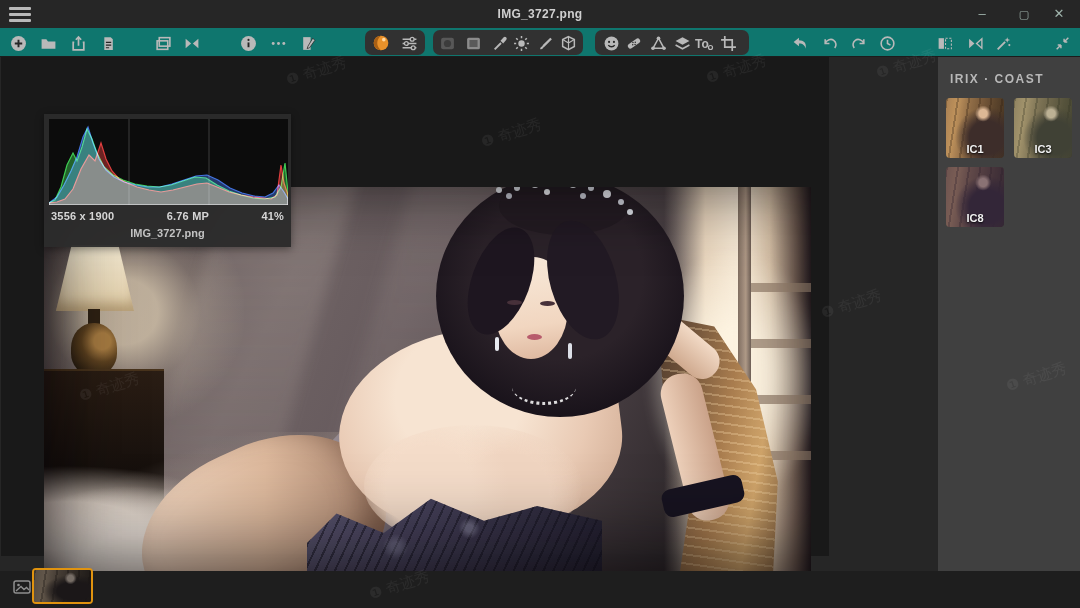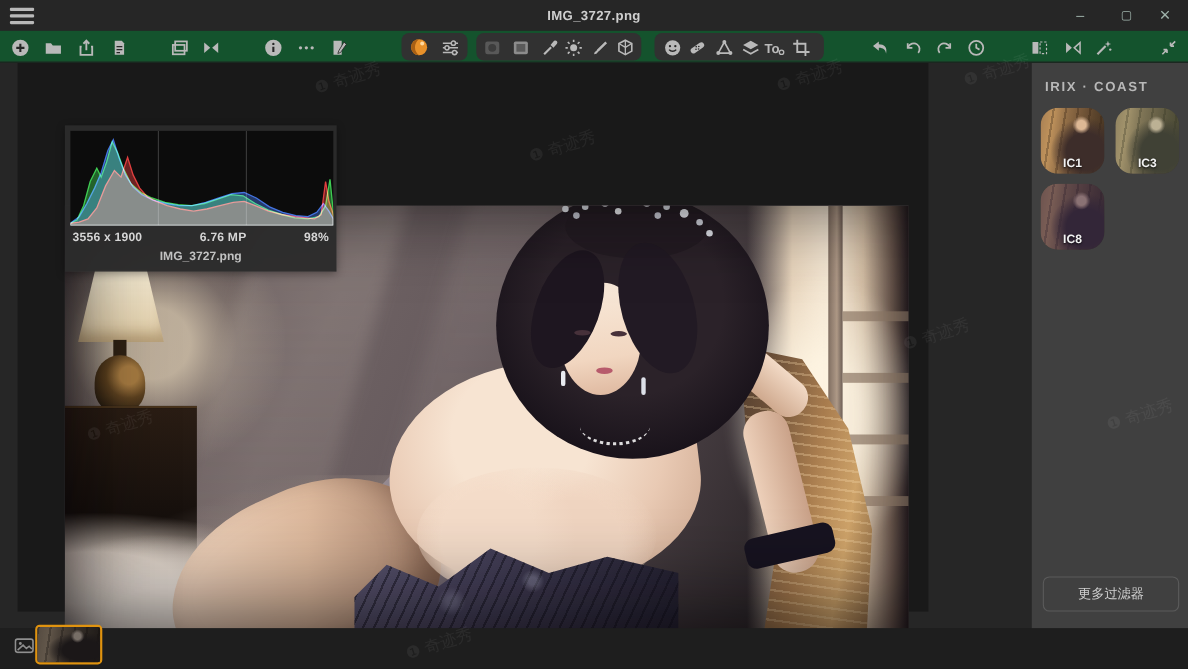--- a/index.html
+++ b/index.html
@@ -9,47 +9,47 @@
 
   
   .titlebar { position:absolute; left:0; top:0; width:1080px; height:28px; background:#262626; z-index:40; }
   .hamburger { position:absolute; left:9px; top:7px; width:22px; height:15px; cursor:pointer; }
   .hamburger i { display:block; height:3px; background:#b9b9b9; margin-bottom:3px; border-radius:1px; }
   .win-title { position:absolute; left:0; right:0; top:7px; text-align:center; font-size:12px; font-weight:700; color:#cfcfcf; letter-spacing:.3px; }
   .winctl { position:absolute; top:4px; width:22px; height:20px; text-align:center; line-height:20px; font-size:13px; color:#9fb3ab; cursor:pointer; }
   .ctl-min { left:971px; } .ctl-max { left:1013px; font-size:11px; } .ctl-close { left:1048px; }
 
   
-  .toolbar { position:absolute; left:0; top:28px; width:1080px; height:29px; background:#14532d; z-index:40; border-bottom:1px solid #1c1c1c; }
+  .toolbar { position:absolute; left:0; top:28px; width:1080px; height:29px; background:#0f766e; z-index:40; border-bottom:1px solid #1c1c1c; }
   .tbtn { position:absolute; top:5px; width:20px; height:20px; display:flex; align-items:center; justify-content:center; cursor:pointer; }
   .tbtn svg { display:block; }
   .tgroup { position:absolute; top:2px; height:25px; background:#313131; border-radius:7px; z-index:-1; }
   .g-a { left:365px; width:60px; } .g-b { left:433px; width:150px; } .g-c { left:595px; width:154px; }
 
   
-  .canvas { position:absolute; left:16px; top:57px; width:828px; height:499px; background:#191919; }
+  .canvas { position:absolute; left:1px; top:57px; width:828px; height:499px; background:#191919; }
 
   
   .filmstrip { position:absolute; left:0; top:571px; width:1080px; height:37px; background:#1e1e1e; z-index:30; }
   .strip-photo-ic { position:absolute; left:14px; top:592px; z-index:35; cursor:pointer; }
   .sel-thumb { position:absolute; left:32px; top:568px; width:61px; height:36px; border:2px solid #e0930f; border-radius:4px; overflow:hidden; z-index:35; cursor:pointer; background:#222; }
   .sel-thumb .mini { filter:saturate(.45) brightness(.8); }
   .sel-thumb .shade { position:absolute; inset:0; background:rgba(18,14,12,.3); }
 
   
   .histo-panel { position:absolute; left:43px; top:57px; width:247px; height:133px; background:rgba(43,43,43,.97); z-index:20; box-shadow:0 2px 8px rgba(0,0,0,.4); }
   .histo-chart { position:absolute; left:5px; top:5px; width:239px; height:86px; background:#0c0c0c; }
   .histo-row1 { position:absolute; left:7px; right:7px; top:96px; display:flex; justify-content:space-between; font-size:11px; font-weight:700; color:#d6d6d6; letter-spacing:.2px; }
   .histo-row2 { position:absolute; left:0; right:0; top:113px; text-align:center; font-size:11px; font-weight:700; color:#c2c2c2; }
 
   
   .sidebar { position:absolute; left:938px; top:57px; width:146px; height:518px; background:#404040; z-index:25; }
   .sb-header { position:absolute; left:12px; top:15px; font-size:12px; font-weight:700; color:#b8b8b8; letter-spacing:1.5px; }
   .fgrid { position:absolute; left:8px; top:41px; display:grid; grid-template-columns:58px 58px; grid-auto-rows:60px; column-gap:10px; row-gap:9px; }
-  .fthumb { position:relative; border-radius:16px; overflow:hidden; cursor:pointer; }
+  .fthumb { position:relative; border-radius:4px; overflow:hidden; cursor:pointer; }
   .flabel { position:absolute; left:0; right:0; bottom:3px; text-align:center; font-size:11px; font-weight:700; color:#f2f2f2; text-shadow:0 1px 2px rgba(0,0,0,.85); }
   .tint { position:absolute; inset:0; }
   .more-btn { position:absolute; left:10px; top:467px; width:124px; height:32px; border:1px solid #5b5b5b; border-radius:6px; background:transparent; color:#d0d0d0; font-size:12px; font-family:inherit; cursor:pointer; }
 
   
   .mini { position:absolute; inset:0;
     background:
       radial-gradient(circle at 64% 26%, #ddbb9e 0 7%, rgba(221,187,158,0) 14%),
       radial-gradient(ellipse at 70% 66%, #2c2125 0 30%, rgba(44,33,37,0) 55%),
       repeating-linear-gradient(99deg, rgba(25,14,8,.3) 0 2px, rgba(0,0,0,0) 2px 11px),
@@ -187,21 +187,21 @@
           <line x1="80" y1="0" x2="80" y2="86" stroke="#3c3c3c" stroke-width="1"></line>
           <line x1="160" y1="0" x2="160" y2="86" stroke="#3c3c3c" stroke-width="1"></line>
         <path d="M0,86 L0,84 L8,83 L16,80 L24,70 L32,50 L40,36 L46,42 L52,24 L57,40 L63,52 L70,60 L78,64 L88,68 L100,71 L112,73 L124,71 L136,68 L148,65 L158,64 L168,68 L180,73 L192,76 L204,78 L214,79 L222,80 L228,76 L232,46 L235,64 L239,76 L239,86 Z" fill="#e03535" fill-opacity="0.45" stroke="#e03535" stroke-width="1.2" style="mix-blend-mode:screen"></path>
             <path d="M0,86 L0,84 L6,81 L12,68 L18,46 L24,34 L28,42 L33,28 L38,10 L43,20 L48,34 L55,48 L64,56 L74,61 L86,65 L98,67 L110,68 L122,66 L134,62 L146,58 L157,59 L168,66 L180,72 L192,76 L204,79 L216,80 L226,78 L232,68 L236,44 L239,74 L239,86 Z" fill="#35c94a" fill-opacity="0.45" stroke="#35c94a" stroke-width="1.2" style="mix-blend-mode:screen"></path>
             <path d="M0,86 L0,84 L8,78 L15,66 L22,52 L28,38 L34,18 L39,8 L44,24 L50,40 L57,51 L65,58 L75,63 L87,66 L99,68 L111,68 L123,65 L135,61 L147,57 L158,56 L169,61 L181,69 L193,74 L205,77 L216,78 L224,74 L230,66 L235,73 L239,80 L239,86 Z" fill="#3a6de0" fill-opacity="0.45" stroke="#3a6de0" stroke-width="1.2" style="mix-blend-mode:screen"></path>
           </svg>
       </div>
       <div class="histo-row1">
         <span>3556 x 1900</span>
         <span>6.76 MP</span>
-        <span>98%</span>
+        <span>41%</span>
       </div>
       <div class="histo-row2">IMG_3727.png</div>
     </div>
 
   </div>
 
   <div class="filmstrip"></div>
   <div class="strip-photo-ic tbtn" style="top:577px;left:12px;z-index:36">
     <svg width="18" height="14" viewBox="0 0 18 14">
         <rect x="1" y="1" width="16" height="12" rx="2" fill="none" stroke="#8f8f8f" stroke-width="1.5"></rect>
@@ -233,21 +233,20 @@
 
 
 
 
     <div class="fthumb">
       <div class="mini" style="filter: brightness(0.82);"></div>
       <div class="tint" style="background: rgba(74, 56, 96, 0.4);"></div>
       <span class="flabel">IC8</span>
     </div>
   </div>
-    <button class="more-btn">更多过滤器</button>
   </aside>
 
   <div class="titlebar">
     <div class="hamburger">
         <i></i>
         <i></i>
         <i></i>
       </div>
     <div class="win-title">IMG_3727.png</div>
     <div class="winctl ctl-min">–</div>

